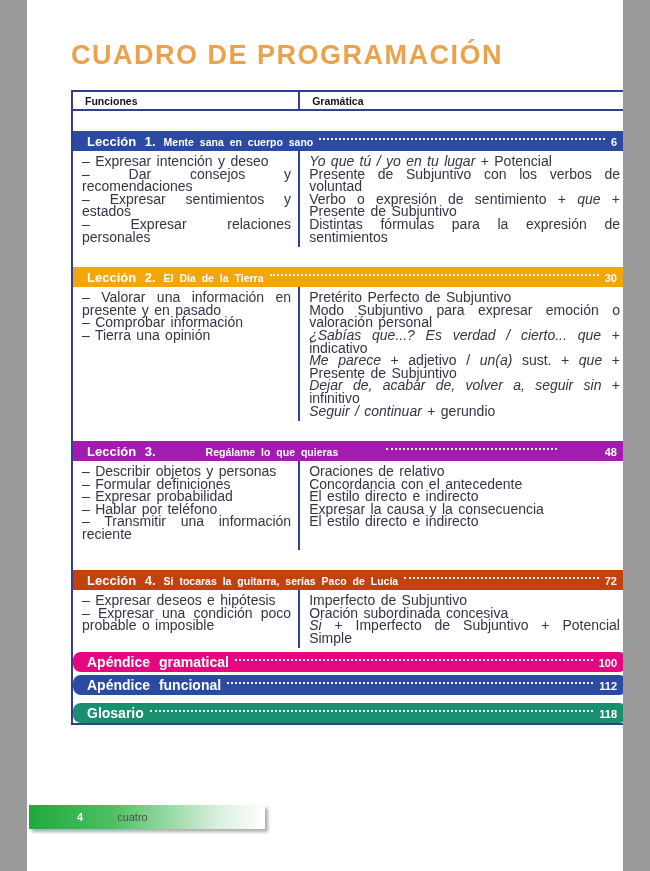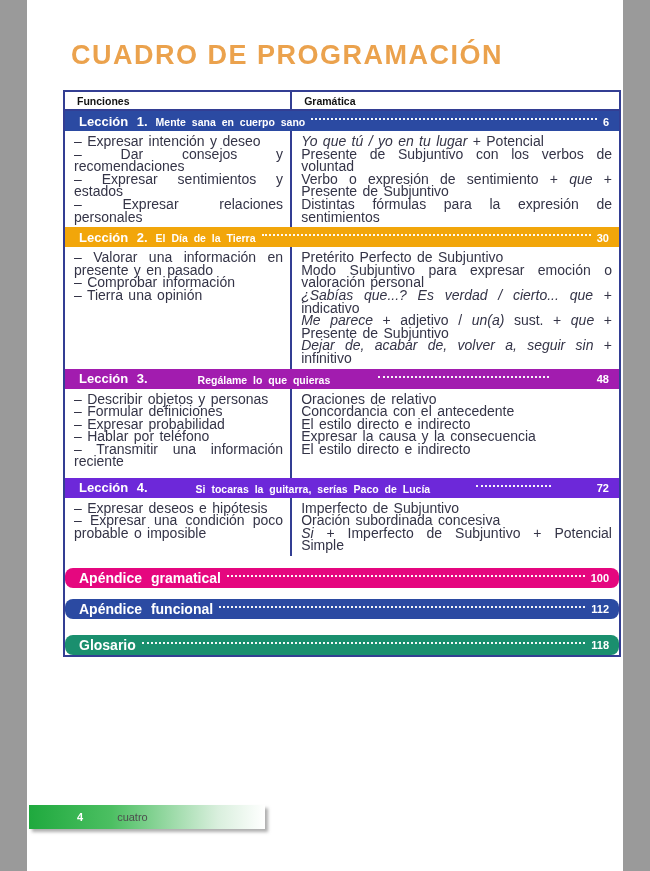--- a/index.html
+++ b/index.html
@@ -8,46 +8,46 @@
     position:relative; width:596px; height:871px; margin:0 auto;
     background:#ffffff; overflow:hidden;
     font-family:"Liberation Sans","DejaVu Sans",sans-serif;
   }
   .title {
     position:absolute; left:44px; top:40px;
     font-size:27px; font-weight:bold; letter-spacing:1.5px;
     color:#eba24d;
   }
   .toc {
-    position:absolute; left:36px; top:90px; width:558px;
+    position:absolute; left:44px; top:90px; width:558px;
     border:2px solid #333e93; background:#fff;
   }
   .hdr-row { display:flex; height:19px; border-bottom:2px solid #333e93; }
   .hdr-cell { font-size:10.5px; font-weight:bold; color:#111; padding:3px 0 0 12px; }
   .col-l { width:41%; border-right:2px solid #333e93; }
   .col-r { width:59%; }
   .bar {
     display:flex; align-items:center; height:20px; padding:0 10px 0 14px;
-    color:#fff; margin-top:0;
+    color:#fff; margin-top:20px;
   }
   .bar-label { font-size:13px; font-weight:bold; word-spacing:5px; white-space:nowrap; }
   .bar-title { font-size:10.5px; font-weight:bold; word-spacing:3px; margin-left:8px; white-space:nowrap; padding-top:2px;}
   .leader { flex:1; border-bottom:2px dotted rgba(255,255,255,.95); margin:0 6px 4px 6px; min-width:20px; }
   .bar-page { font-size:11px; font-weight:bold; padding-top:1px; }
   .content-row { display:flex; }
   .cell {
     font-size:14px; line-height:12.6px; color:#343447;
     text-align:justify; word-spacing:1.5px; padding:4px 7px 4px 9px;
   }
   .it { font-style:italic; }
   .h-l1 { min-height:74px; } .h-l2 { min-height:104px; }
   .h-l3 { min-height:89px; } .h-l4 { min-height:55px; }
   .gap4 { height:4px; } .gap3 { height:3px; } .gap8 { height:8px; }
   .appx .bar-label { font-size:14px; }
-  .appx { margin-top:8px;border-radius:8px; }
+  .appx { margin-top:0;border-radius:8px; }
   .footer-bar {
     position:absolute; left:2px; bottom:42px; width:236px; height:24px;
     display:flex; align-items:center;
     background:linear-gradient(to right,#1fa93e 0%,#4cbf62 35%,#d9efdd 80%,#ffffff 100%);
     box-shadow:3px 3px 3px rgba(110,110,110,.55);
   }
   .footer-num { font-size:11px; font-weight:bold; color:#fff; margin-left:48px; }
   .footer-word { font-size:11px; color:#4d4d4d; margin-left:34px; }
 </style>
 </head>
@@ -96,20 +96,21 @@
           <div class="line">– Valorar una información en presente y en pasado</div>
           <div class="line">– Comprobar información</div>
           <div class="line">– Tierra una opinión</div>
         </div>
       <div class="cell col-r">
           <div class="line"><span>Pretérito Perfecto de Subjuntivo</span></div>
           <div class="line"><span>Modo Subjuntivo para expresar emoción o valoración personal</span></div>
           <div class="line"><span class="it">¿Sabías que...? Es verdad / cierto... que</span><span> + indicativo</span></div>
           <div class="line"><span class="it">Me parece</span><span> + adjetivo / </span><span class="it">un(a)</span><span> sust. + </span><span class="it">que</span><span> + Presente de Subjuntivo</span></div>
           <div class="line"><span class="it">Dejar de, acabar de, volver a, seguir sin</span><span> + infinitivo</span></div>
+          <div class="line"><span class="it">Seguir / continuar</span><span> + gerundio</span></div>
         </div>
     </div>
 
     <div class="bar" style="background: #a21caf; gap: 42px;">
       <span class="bar-label">Lección 3.</span>
       <span class="bar-title">Regálame lo que quieras</span>
       <span class="leader"></span>
       <span class="bar-page">48</span>
     </div>
     <div class="content-row h-l3">
@@ -122,21 +123,21 @@
         </div>
       <div class="cell col-r">
           <div class="line"><span>Oraciones de relativo</span></div>
           <div class="line"><span>Concordancia con el antecedente</span></div>
           <div class="line"><span>El estilo directo e indirecto</span></div>
           <div class="line"><span>Expresar la causa y la consecuencia</span></div>
           <div class="line"><span>El estilo directo e indirecto</span></div>
         </div>
     </div>
 
-    <div class="bar" style="background: #6d28d9; gap: 40px;">
+    <div class="bar" style="background: #c2410c;">
       <span class="bar-label">Lección 4.</span>
       <span class="bar-title">Si tocaras la guitarra, serías Paco de Lucía</span>
       <span class="leader"></span>
       <span class="bar-page">72</span>
     </div>
     <div class="content-row h-l4">
       <div class="cell col-l">
           <div class="line">– Expresar deseos e hipótesis</div>
           <div class="line">– Expresar una condición poco probable o imposible</div>
         </div>

